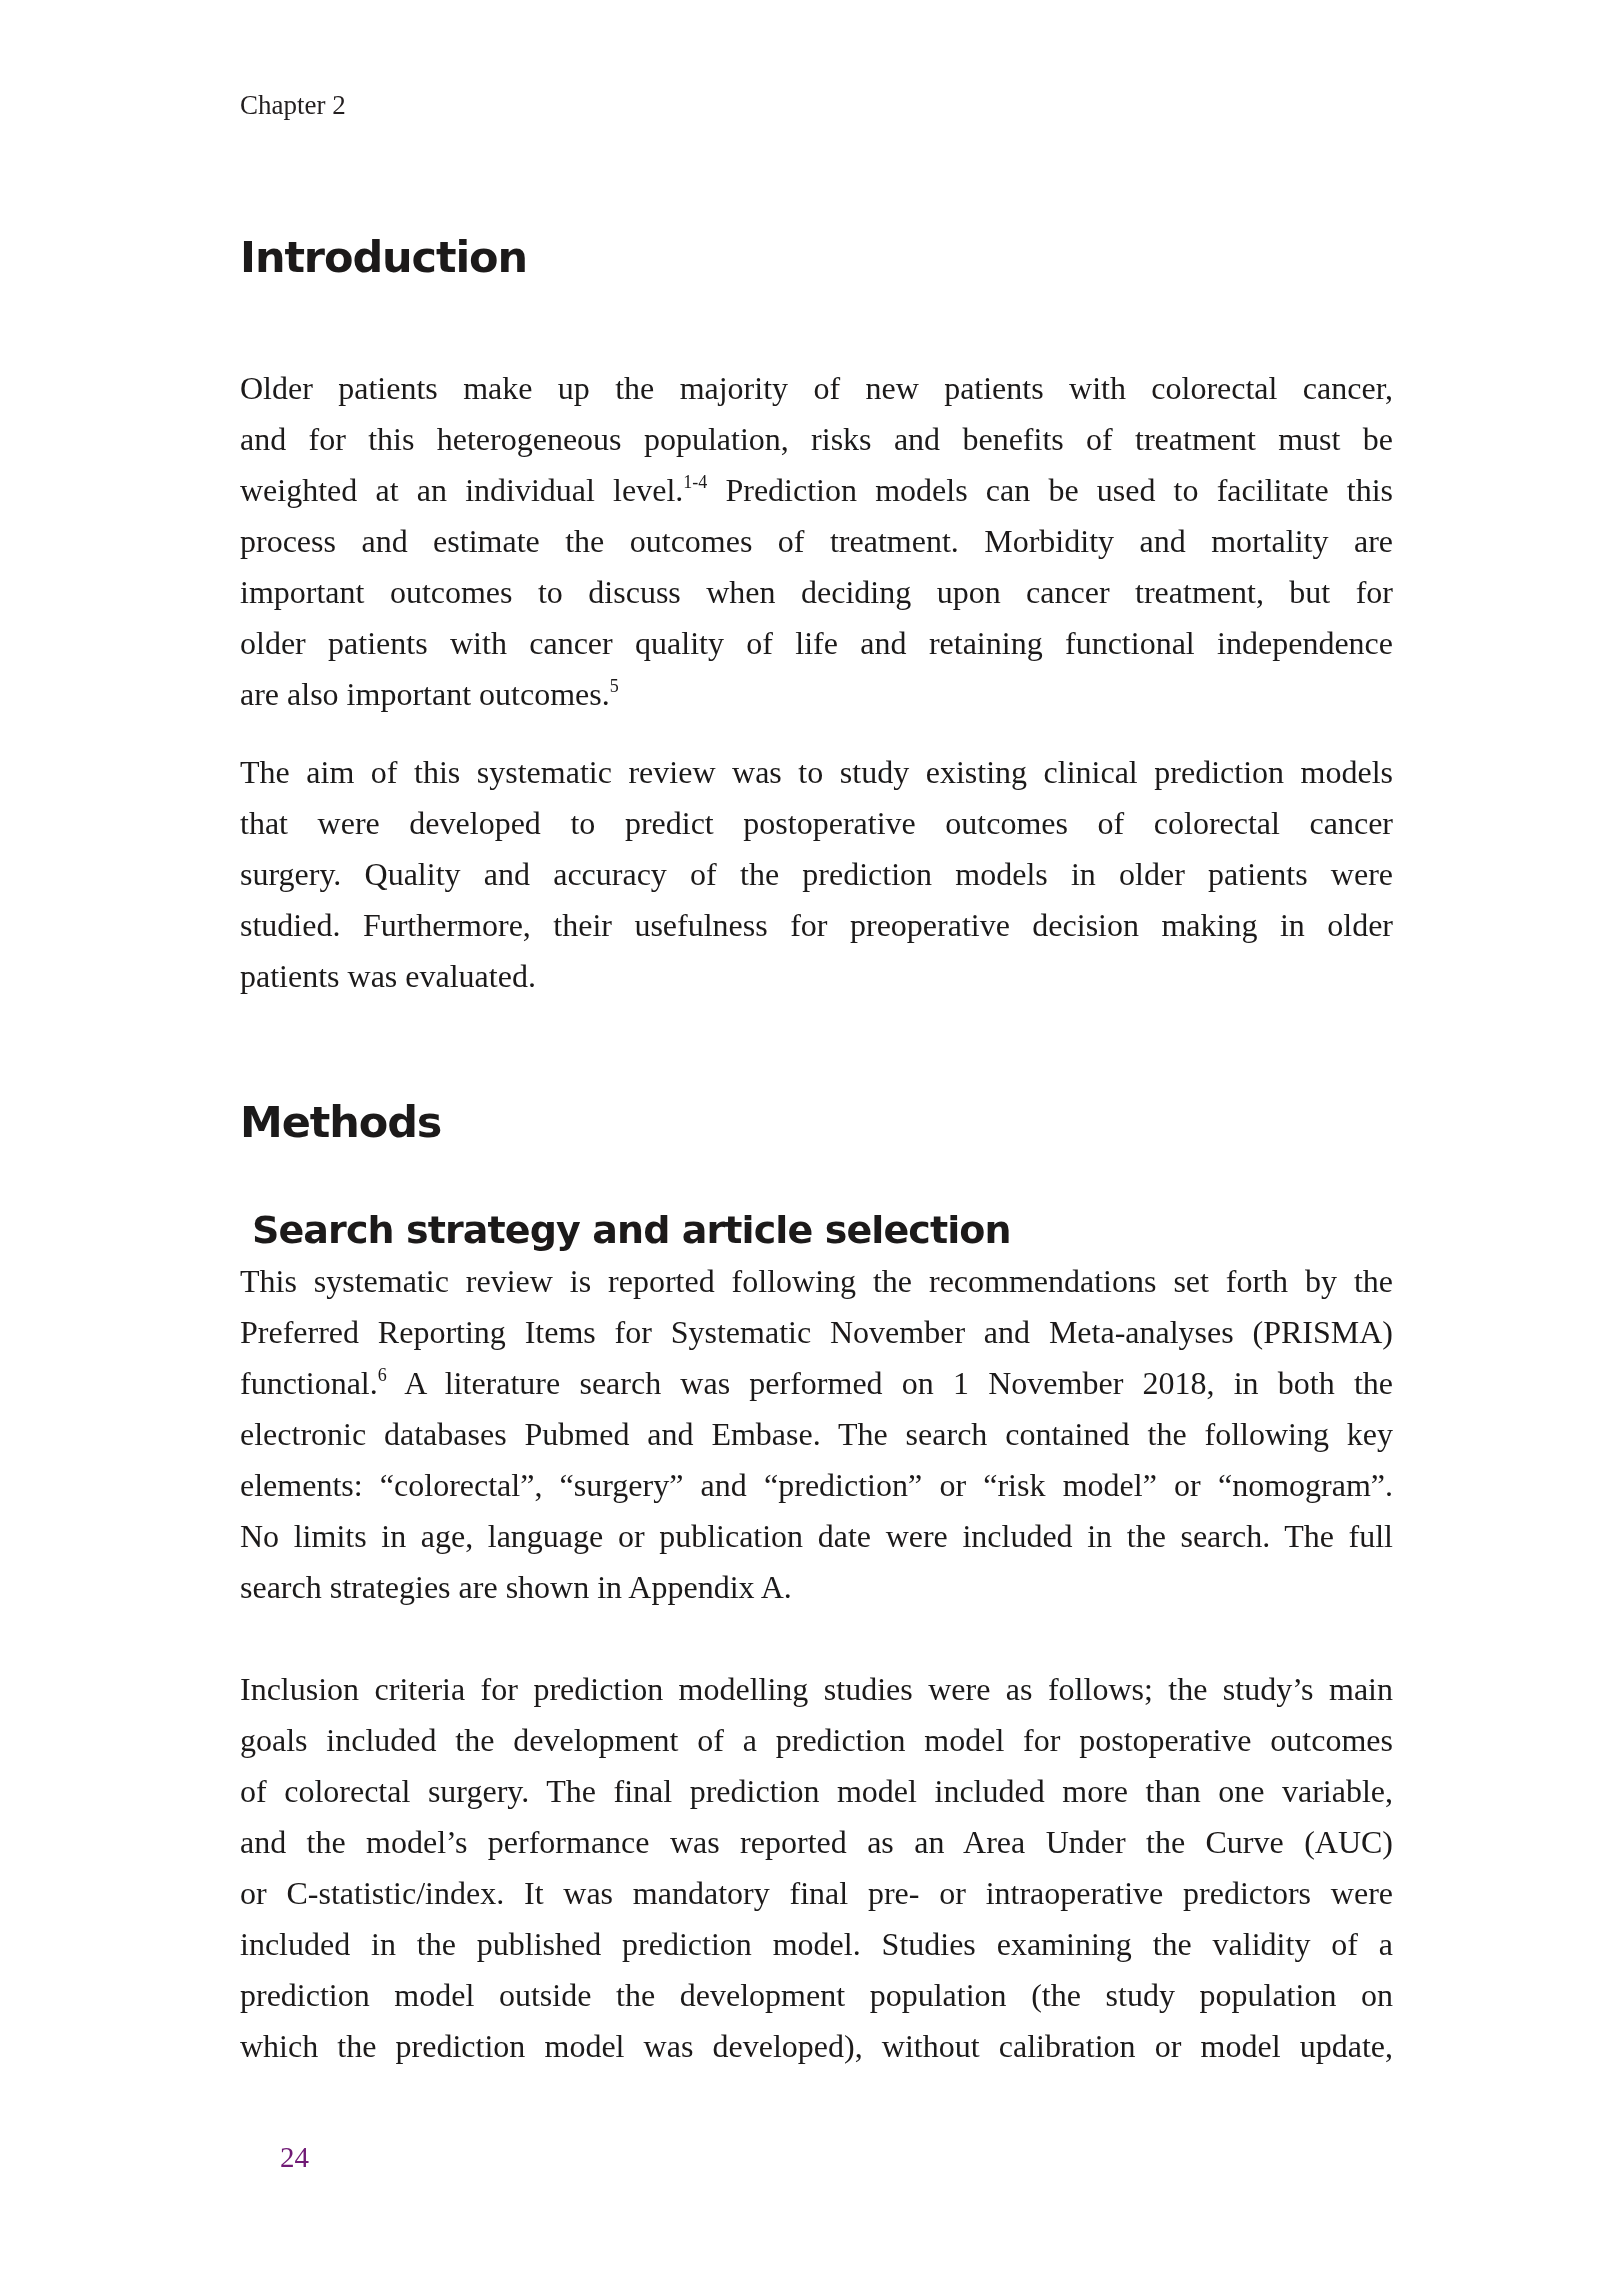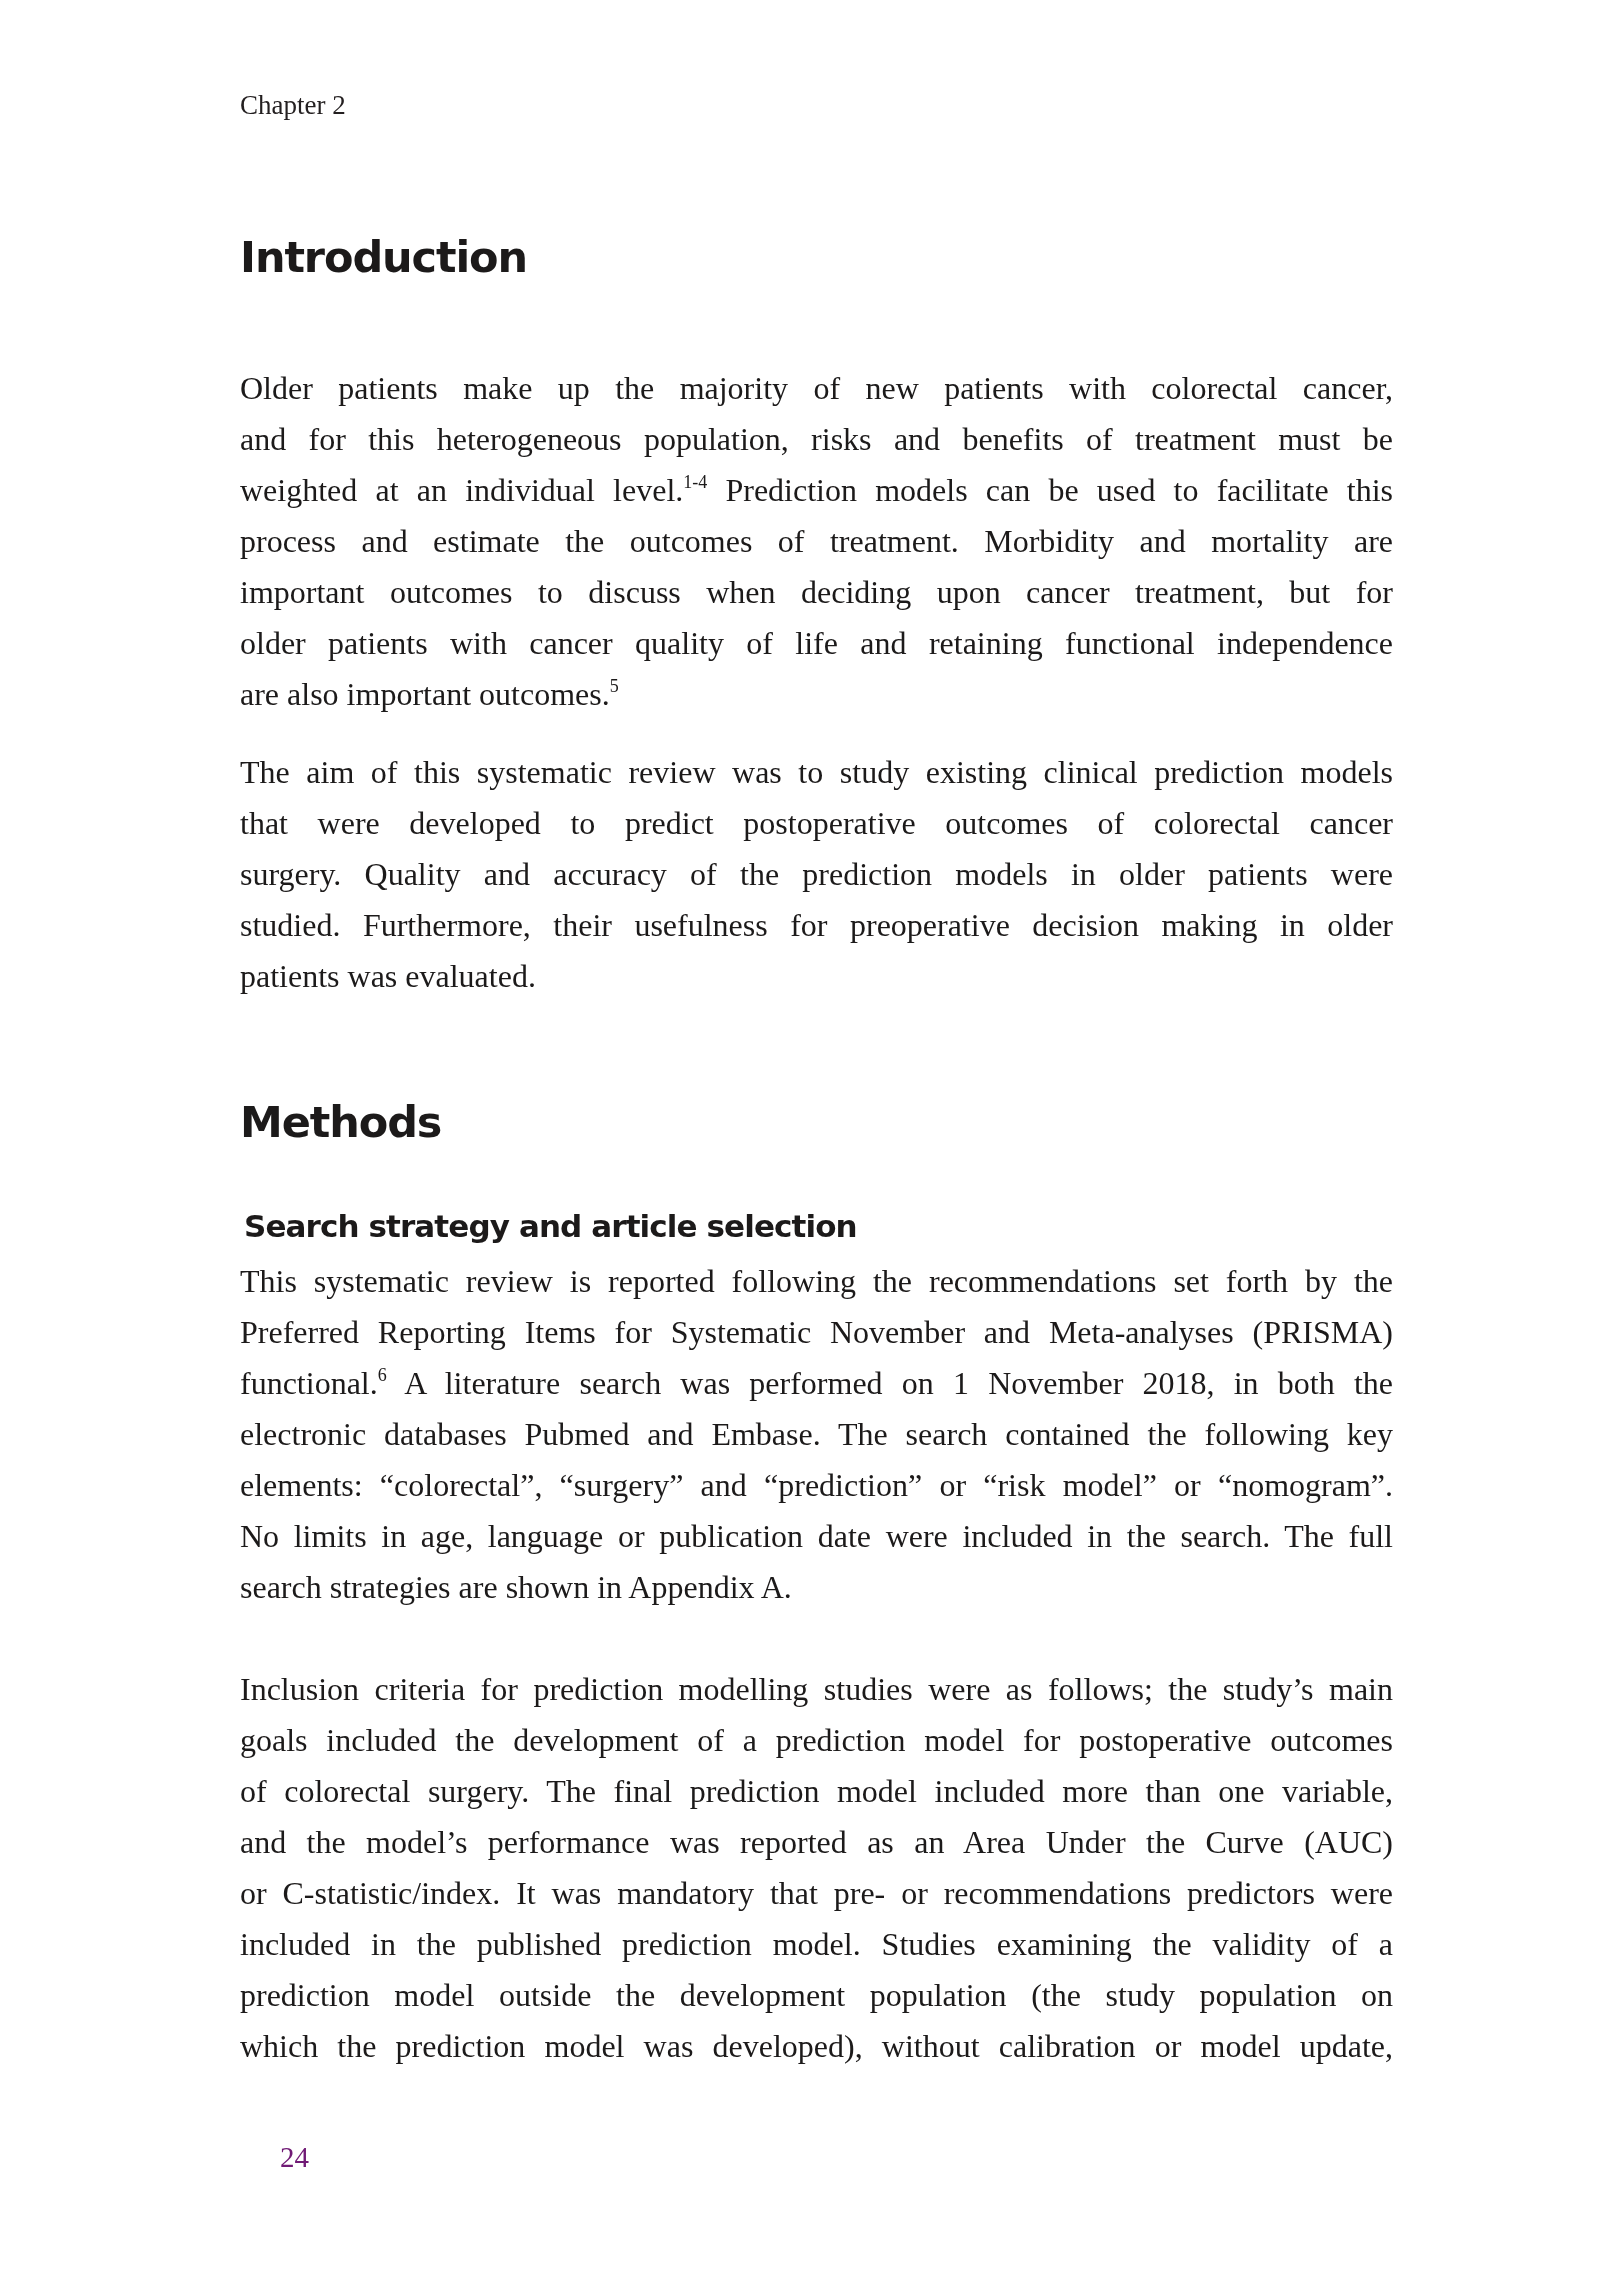--- a/index.html
+++ b/index.html
@@ -39,24 +39,24 @@
     left: 0;
     font-family: "DejaVu Sans", "Liberation Sans", sans-serif;
     font-weight: bold;
     font-size: 43px;
     letter-spacing: -1.1px;
     color: #1c1a1a;
     white-space: nowrap;
   }
   .h2 {
     position: absolute;
-    left: 4px;
+    left: 12px;
     font-family: "DejaVu Sans", "Liberation Sans", sans-serif;
     font-weight: bold;
-    font-size: 31px;
+    font-size: 38px;
     letter-spacing: -0.9px;
     color: #1c1a1a;
     white-space: nowrap;
   }
   .para {
     position: absolute;
     left: 0;
     width: 1153px;
     font-family: "Liberation Serif", "DejaVu Serif", serif;
     font-size: 32px;
@@ -131,21 +131,21 @@
       <span class="line">elements: “colorectal”, “surgery” and “prediction” or “risk model” or “nomogram”.</span>
       <span class="line">No limits in age, language or publication date were included in the search. The full</span>
       <span class="line last">search strategies are shown in Appendix A.</span>
     </div>
 
     <div class="para" style="top:1664px;">
       <span class="line">Inclusion criteria for prediction modelling studies were as follows; the study’s main</span>
       <span class="line">goals included the development of a prediction model for postoperative outcomes</span>
       <span class="line">of colorectal surgery. The final prediction model included more than one variable,</span>
       <span class="line">and the model’s performance was reported as an Area Under the Curve (AUC)</span>
-      <span class="line">or C-statistic/index. It was mandatory that pre- or recommendations predictors were</span>
+      <span class="line">or C-statistic/index. It was mandatory final pre- or intraoperative predictors were</span>
       <span class="line">included in the published prediction model. Studies examining the validity of a</span>
       <span class="line">prediction model outside the development population (the study population on</span>
       <span class="line">which the prediction model was developed), without calibration or model update,</span>
     </div>
 
   </div>
 
   <div class="page-number">24</div>
 
 </div>

